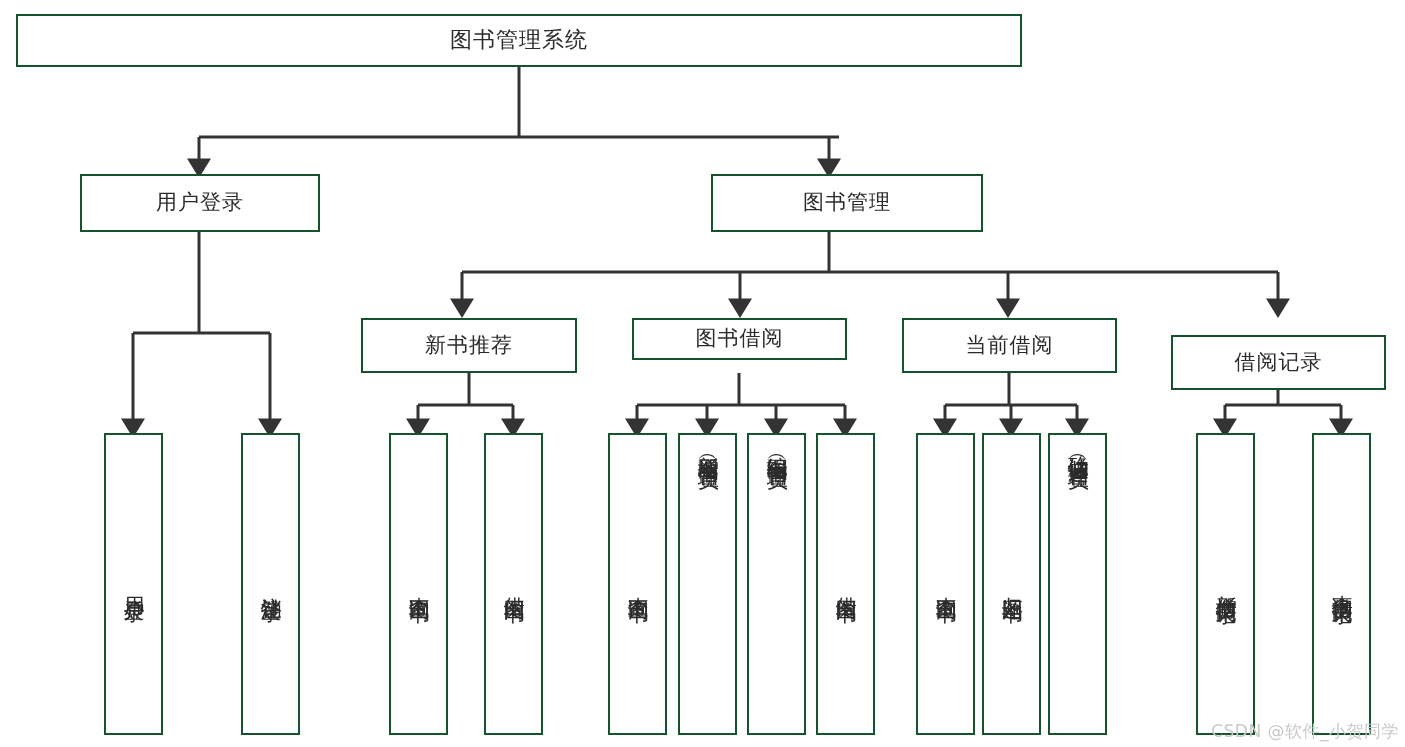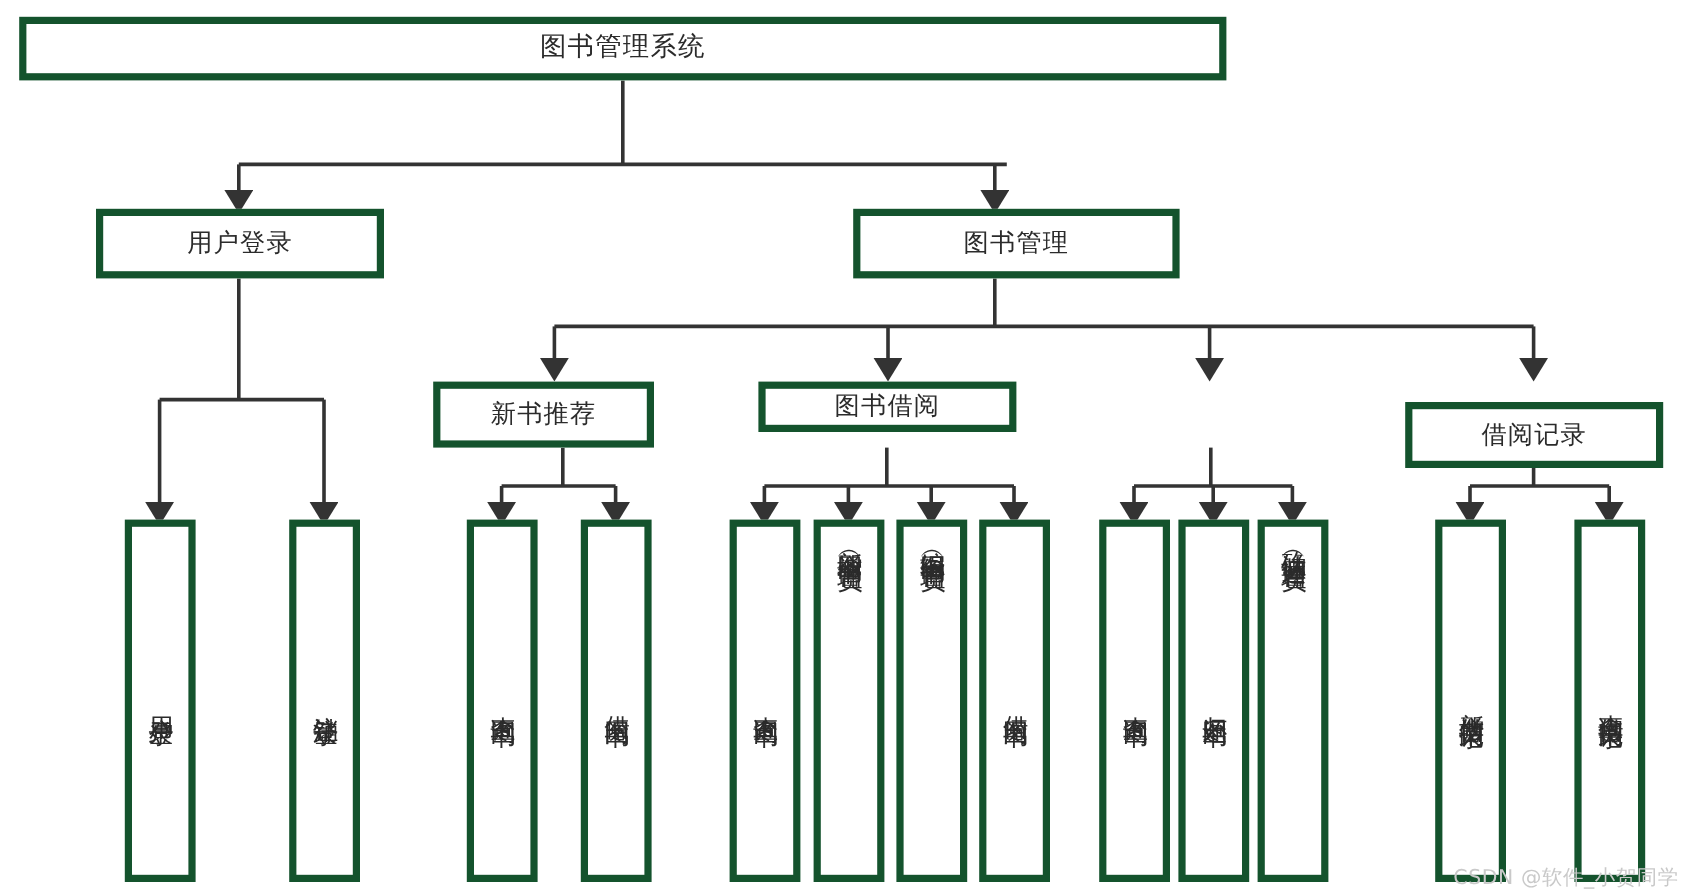--- a/index.html
+++ b/index.html
@@ -22,21 +22,21 @@
     position: absolute;
     left: 0;
     top: 0;
     width: 1405px;
     height: 747px;
     pointer-events: none;
   }
   .node {
     position: absolute;
     box-sizing: border-box;
-    border: 6px solid #14532d;
+    border: 2px solid #14532d;
     background: #ffffff;
     display: flex;
     align-items: center;
     justify-content: center;
     color: #2b2b2b;
   }
   .node.horiz {
     font-size: 21px;
     letter-spacing: 1px;
     line-height: 1.2;
@@ -131,22 +131,23 @@
       <path d="M1225,405 L1225,425" marker-end="url(#arrow)"></path>
       <path d="M1341,405 L1341,425" marker-end="url(#arrow)"></path>
     </g>
   </svg>
 
   <div class="node horiz root" style="left:16px; top:14px; width:1006px; height:53px;">图书管理系统</div>
 
   <div class="node horiz" style="left:80px; top:174px; width:240px; height:58px;">用户登录</div>
   <div class="node horiz" style="left:711px; top:174px; width:272px; height:58px;">图书管理</div>
 
-  <div class="node horiz" style="left:361px; top:318px; width:184px; height:55px;">新书推荐</div>
+  <div class="node horiz" style="left:361px; top:318px; width:216px; height:55px;">新书推荐</div>
   <div class="node horiz" style="left:632px; top:318px; width:215px; height:42px;">图书借阅</div>
+  <div class="node horiz" style="left:902px; top:318px; width:215px; height:55px;">当前借阅</div>
   <div class="node horiz" style="left:1171px; top:335px; width:215px; height:55px;">借阅记录</div>
 
   <div class="node leaf centered" style="left:104px; top:433px; width:59px; height:302px;">
     <span class="vtext mid">用户登录</span>
   </div>
 
   <div class="node leaf centered" style="left:241px; top:433px; width:59px; height:302px;">
     <span class="vtext mid">注销登录</span>
   </div>
 

